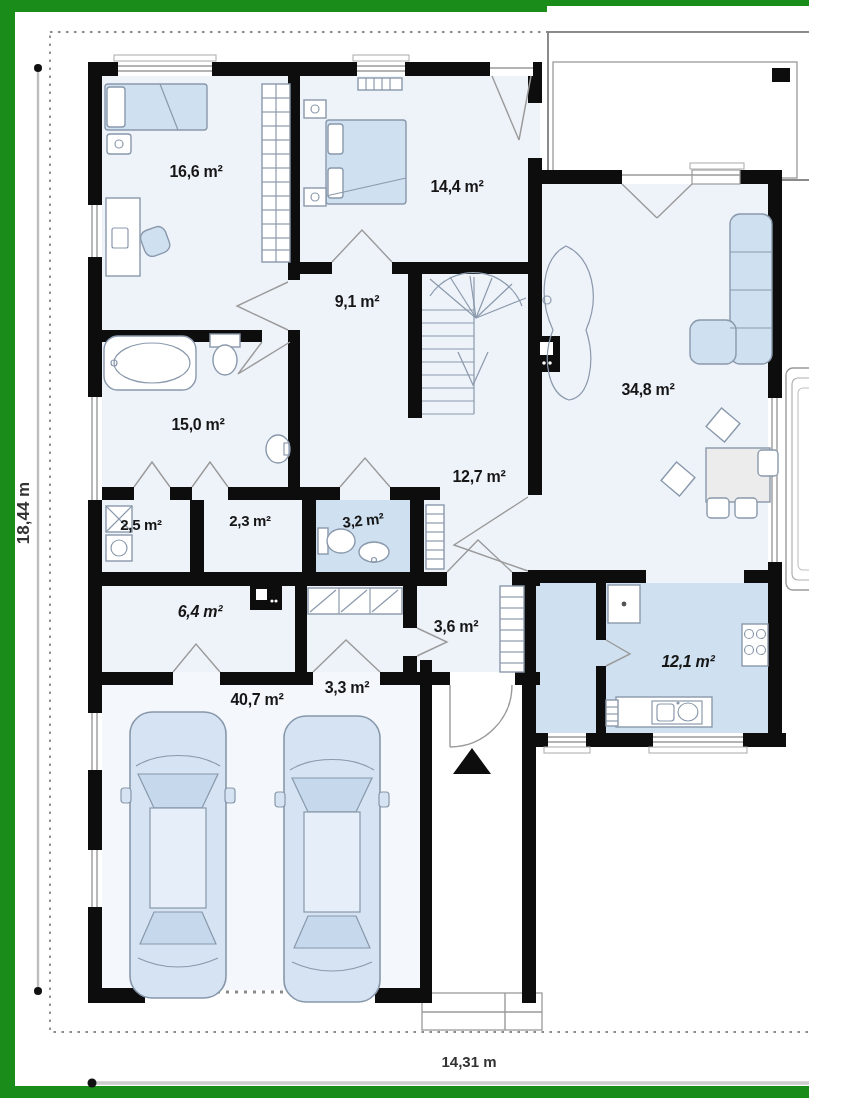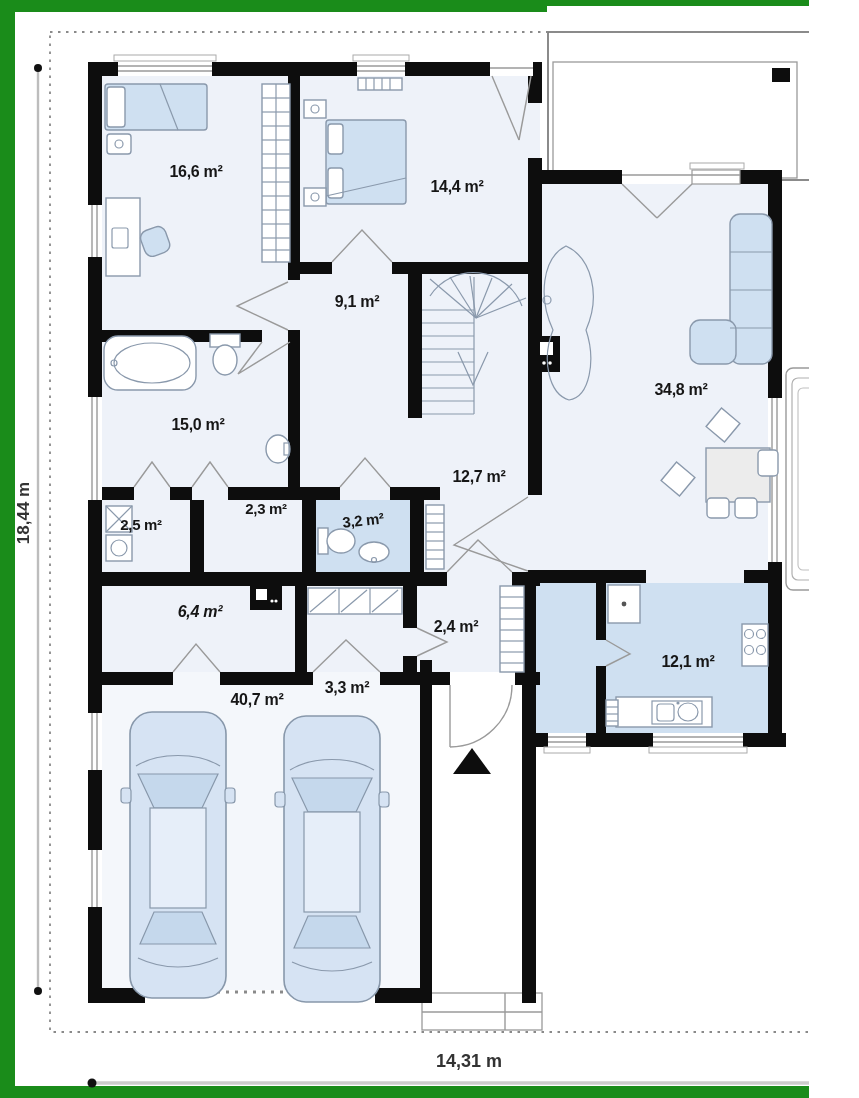--- a/index.html
+++ b/index.html
@@ -10,21 +10,21 @@
   .frame.top{left:0;top:0;width:859px;height:12px;}
   .frame.right{left:844px;top:0;width:15px;height:1098px;}
   .frame.bottom{left:0;top:1086px;width:859px;height:12px;}
   svg.plan{position:absolute;left:0;top:0;}
   .lbl{position:absolute;transform:translate(-50%,-50%);font-weight:700;font-size:16px;
        color:#161616;white-space:nowrap;letter-spacing:-0.3px;z-index:5;}
   .lbl.small{font-size:15px;}
   .dim-v{position:absolute;left:24px;top:513px;transform:translate(-50%,-50%) rotate(-90deg);
          font-weight:700;font-size:17px;color:#333;white-space:nowrap;z-index:5;}
   .dim-h{position:absolute;left:469px;top:1061px;transform:translate(-50%,-50%);
-         font-weight:700;font-size:18px;color:#333;white-space:nowrap;z-index:5;}
+         font-weight:700;font-size:15px;color:#333;white-space:nowrap;z-index:5;}
   .wall{fill:var(--wall-black,#0d0d0d);}
   .rfill{fill:var(--room-fill,#eef2f9);}
   .gfill{fill:var(--garage-fill,#f4f7fb);}
   .blue{fill:var(--accent-blue,#cfe0f1);}
   .furn{fill:var(--accent-blue,#cfe0f1);stroke:var(--stroke-gray,#8a99ac);stroke-width:1.4;}
   .wfurn{fill:#ffffff;stroke:var(--stroke-gray,#8a99ac);stroke-width:1.4;}
   .thin{stroke:var(--stroke-gray,#8a99ac);stroke-width:1.2;fill:none;}
   .gline{stroke:#9a9a9a;stroke-width:1.4;fill:none;}
   .win{fill:#ffffff;}
 </style>
@@ -426,25 +426,25 @@
     </g>
 
     <polygon points="472,748 453,774 491,774" class="wall"></polygon>
   </svg>
 
   <div class="lbl" style="left:196px;top:172px;">16,6 m²</div>
   <div class="lbl" style="left:457px;top:187px;">14,4 m²</div>
   <div class="lbl" style="left:357px;top:302px;">9,1 m²</div>
   <div class="lbl" style="left:198px;top:425px;">15,0 m²</div>
   <div class="lbl small" style="left:141px;top:524px;">2,5 m²</div>
-  <div class="lbl small" style="left:250px;top:508px;margin-left:16px;">2,3 m²</div>
+  <div class="lbl small" style="left:250px;top:520px;">2,3 m²</div>
   <div class="lbl small" style="left:363px;top:520px;transform:translate(-50%,-50%) rotate(-6deg);">3,2 m²</div>
   <div class="lbl" style="left:479px;top:477px;">12,7 m²</div>
-  <div class="lbl" style="left:648px;top:390px;margin-left:33px;">34,8 m²</div>
+  <div class="lbl" style="left:648px;top:390px;">34,8 m²</div>
   <div class="lbl" style="left:200px;top:612px;font-style:italic;">6,4 m²</div>
   <div class="lbl" style="left:347px;top:640px;margin-top:48px;">3,3 m²</div>
-  <div class="lbl" style="left:456px;top:627px;">2,4 m²</div>
+  <div class="lbl" style="left:456px;top:627px;">3,6 m²</div>
   <div class="lbl" style="left:257px;top:700px;">40,7 m²</div>
-  <div class="lbl" style="left:688px;top:662px;">12,1 m²</div>
+  <div class="lbl" style="left:688px;top:662px;font-style:italic;">12,1 m²</div>
 
   <div class="dim-v">18,44 m</div>
   <div class="dim-h">14,31 m</div>
 </div>
 
 </body></html>

